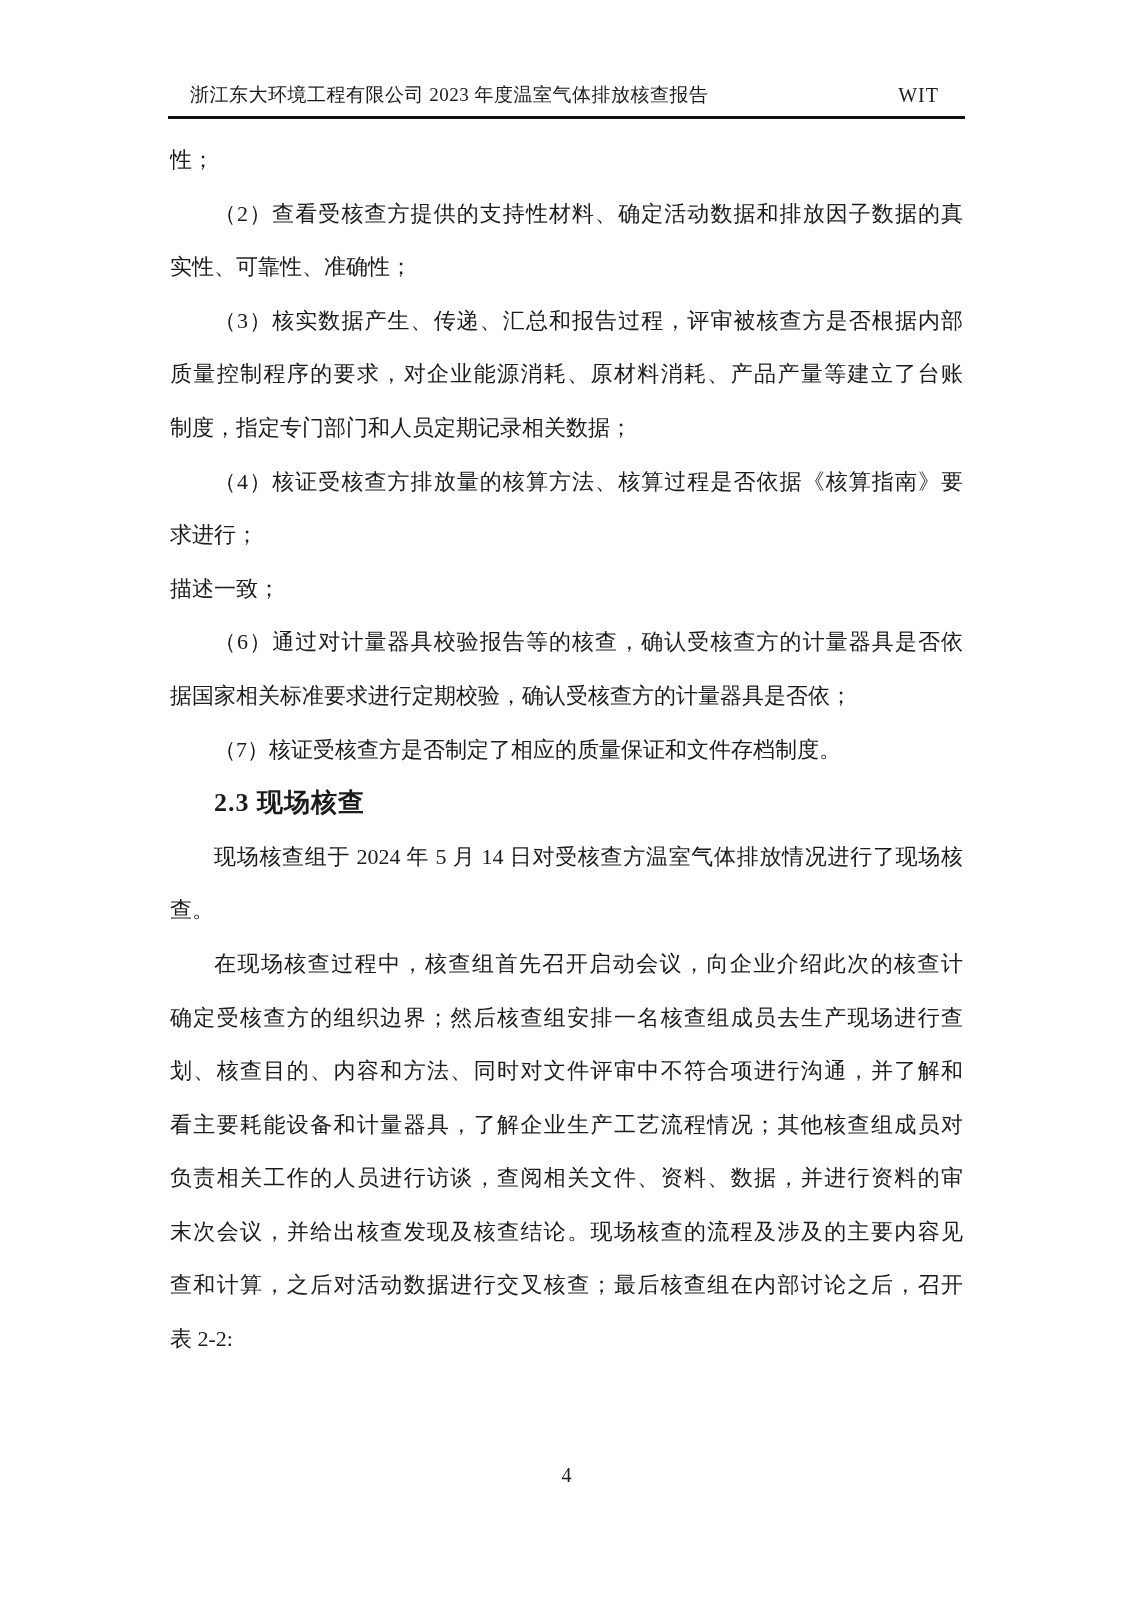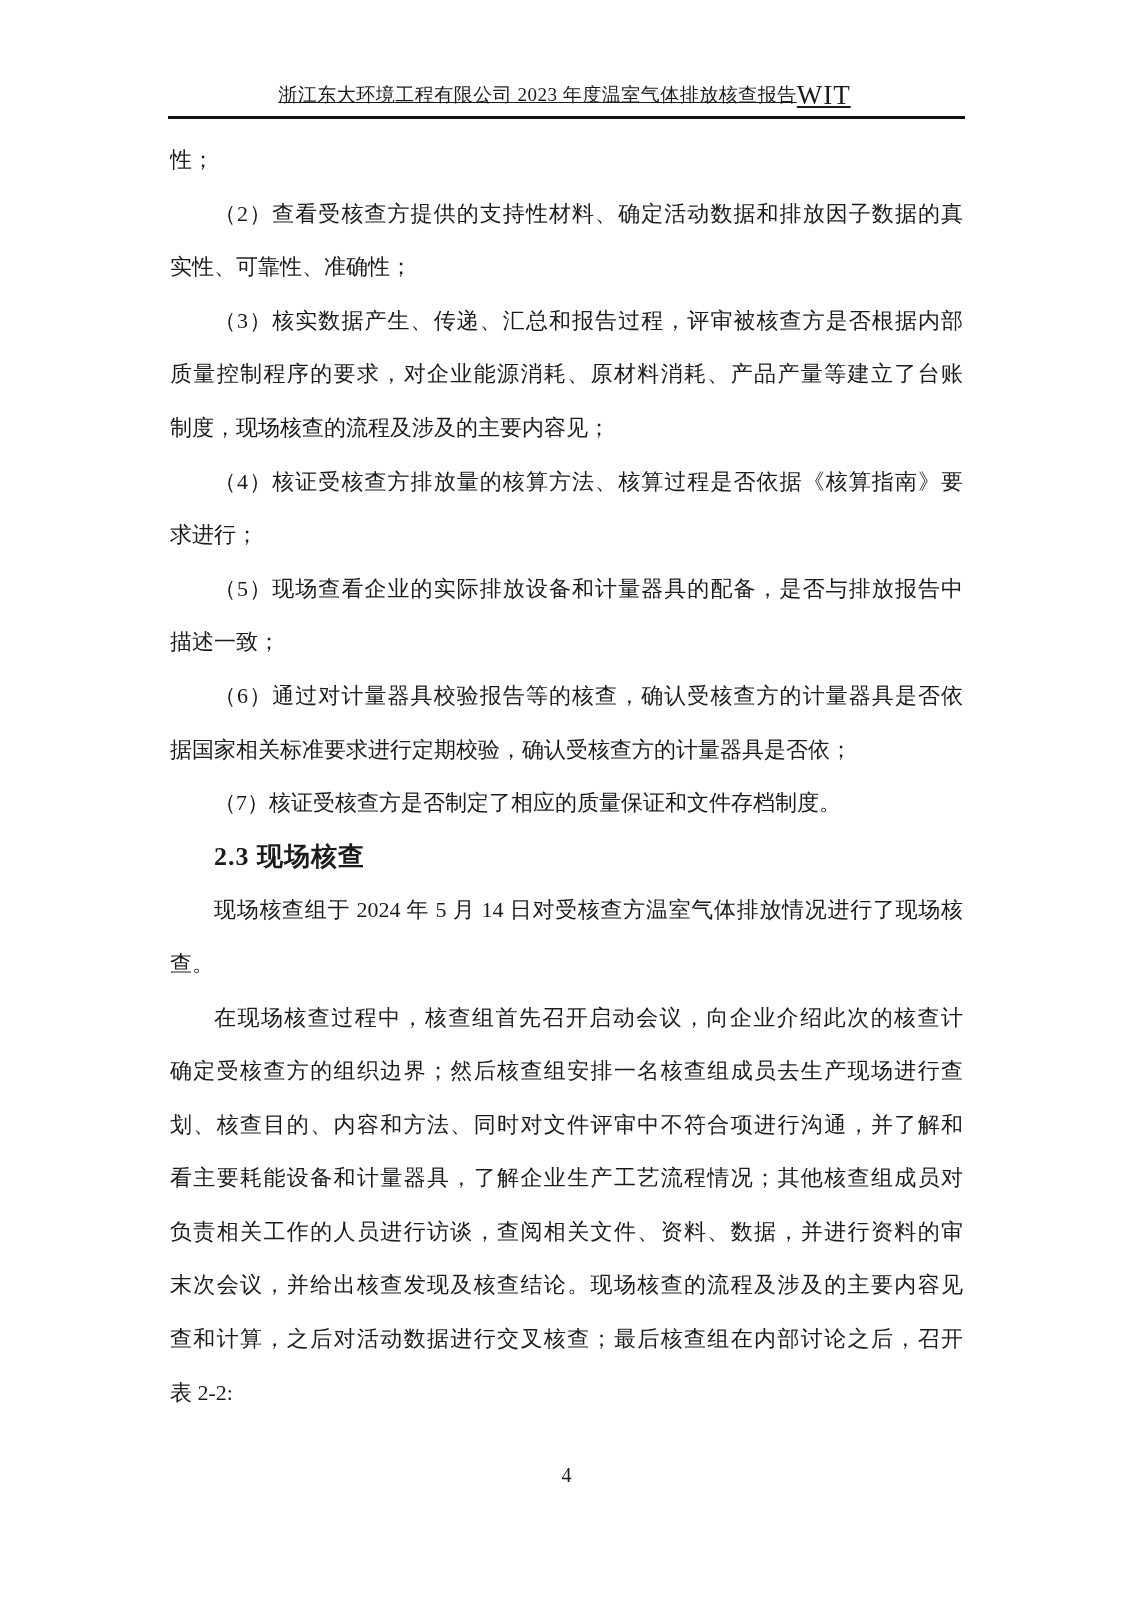--- a/index.html
+++ b/index.html
@@ -17,33 +17,32 @@
     overflow: hidden;
   }
   .header {
     position: absolute;
     left: 168px;
     top: 74px;
     width: 797px;
     height: 45px;
     border-bottom: 3px solid #111111;
     display: flex;
-    justify-content: center;
+    justify-content: space-between;
     align-items: center;
     box-sizing: border-box;
-    text-decoration: underline;
   }
   .header-title {
     font-size: 19px;
     letter-spacing: 0.5px;
     padding-left: 22px;
     white-space: nowrap;
   }
   .header-right {
-    font-size: 27px;
+    font-size: 20px;
     padding-right: 26px;
     letter-spacing: 1px;
   }
   .body-text {
     position: absolute;
     left: 170px;
     top: 133px;
     width: 793px;
   }
   .line {
@@ -85,24 +84,23 @@
     <span class="header-title">浙江东大环境工程有限公司 2023 年度温室气体排放核查报告</span>
     <span class="header-right">WIT</span>
   </div>
 
   <div class="body-text">
       <div class="line">性；</div>
       <div class="line justify indent">（2）查看受核查方提供的支持性材料、确定活动数据和排放因子数据的真</div>
       <div class="line">实性、可靠性、准确性；</div>
       <div class="line justify indent">（3）核实数据产生、传递、汇总和报告过程，评审被核查方是否根据内部</div>
       <div class="line justify">质量控制程序的要求，对企业能源消耗、原材料消耗、产品产量等建立了台账</div>
-      <div class="line">制度，现场核查的流程及涉及的主要内容见；</div>
+      <div class="line">制度，指定专门部门和人员定期记录相关数据；</div>
       <div class="line justify indent">（4）核证受核查方排放量的核算方法、核算过程是否依据《核算指南》要</div>
       <div class="line">求进行；</div>
-      <div class="line justify indent">（5）现场查看企业的实际排放设备和计量器具的配备，是否与排放报告中</div>
       <div class="line">描述一致；</div>
       <div class="line justify indent">（6）通过对计量器具校验报告等的核查，确认受核查方的计量器具是否依</div>
       <div class="line">据国家相关标准要求进行定期校验，确认受核查方的计量器具是否依；</div>
       <div class="line indent">（7）核证受核查方是否制定了相应的质量保证和文件存档制度。</div>
       <div class="line heading">2.3 现场核查</div>
       <div class="line justify indent">现场核查组于 2024 年 5 月 14 日对受核查方温室气体排放情况进行了现场核</div>
       <div class="line">查。</div>
       <div class="line justify indent">在现场核查过程中，核查组首先召开启动会议，向企业介绍此次的核查计</div>
       <div class="line justify">确定受核查方的组织边界；然后核查组安排一名核查组成员去生产现场进行查</div>
       <div class="line justify">划、核查目的、内容和方法、同时对文件评审中不符合项进行沟通，并了解和</div>

